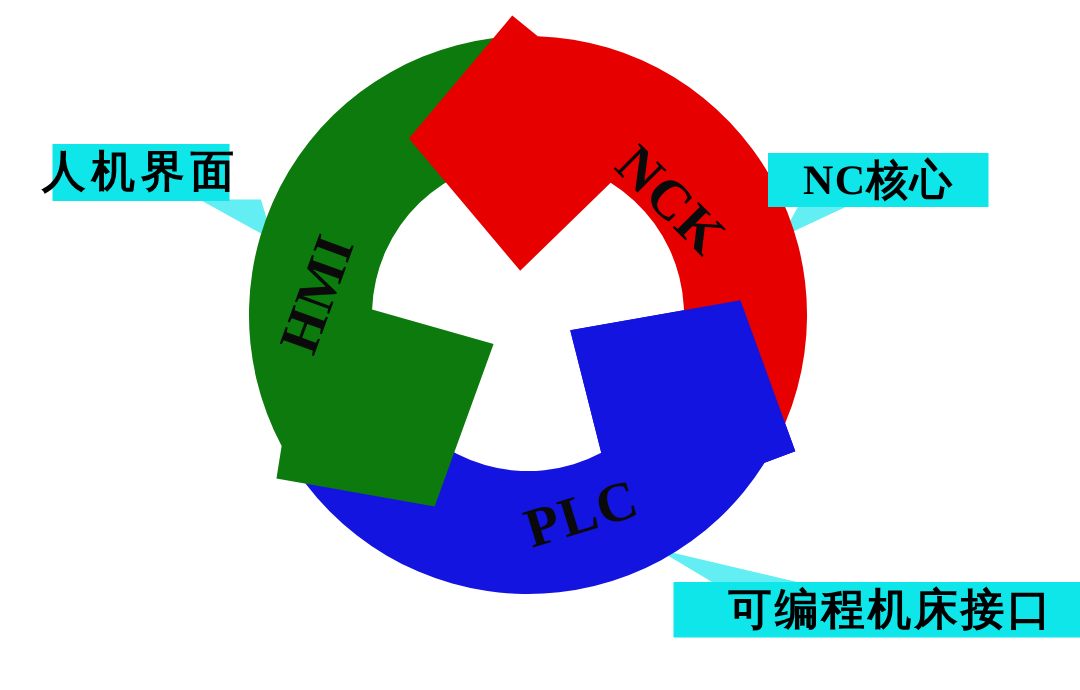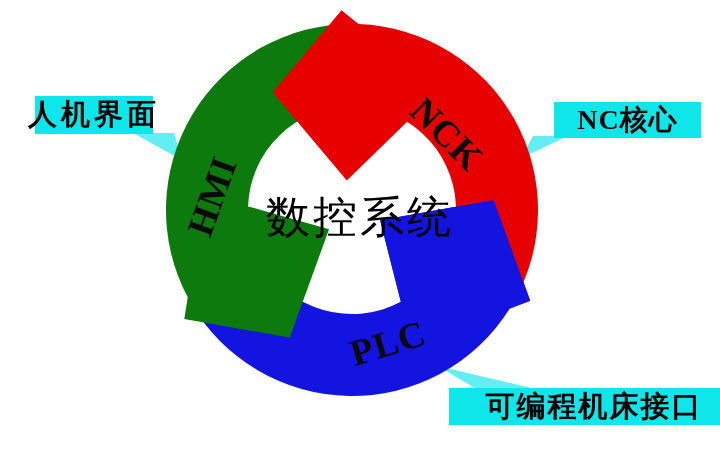--- a/index.html
+++ b/index.html
@@ -25,21 +25,21 @@
     background:#0fe6ea;
     color:#000;
     font-weight:bold;
     display:flex;
     align-items:center;
     justify-content:center;
     white-space:nowrap;
     font-family:"Liberation Serif","DejaVu Serif",serif;
   }
   .callout-hmi{left:35px;top:96px;width:118px;height:38px;font-size:29px;letter-spacing:4px;}
-  .callout-nck{left:554px;top:102px;width:147px;height:36px;font-size:28px;letter-spacing:1px;}
+  .callout-nck{left:512px;top:102px;width:147px;height:36px;font-size:28px;letter-spacing:1px;}
   .callout-plc{left:449px;top:388px;width:290px;height:37px;font-size:29px;letter-spacing:2px;}
   .center-title{
     position:absolute;
     left:258px;top:192px;width:204px;height:50px;
     display:flex;align-items:center;justify-content:center;
     font-size:44px;
     font-weight:400;
     color:#000;
     letter-spacing:3px;
     white-space:nowrap;
@@ -68,15 +68,14 @@
     <text class="arcletter" transform="translate(212 196) rotate(-70)">HMI</text>
     <text class="arcletter" transform="translate(388 343) rotate(-17)">PLC</text>
   </svg>
 
   <div class="callout callout-hmi">人机界面</div>
 
   <div class="callout callout-nck">NC核心</div>
 
   <div class="callout callout-plc">可编程机床接口</div>
 
-  <div class="center-title">数控系统</div>
 
 </div>
 
 </body></html>

